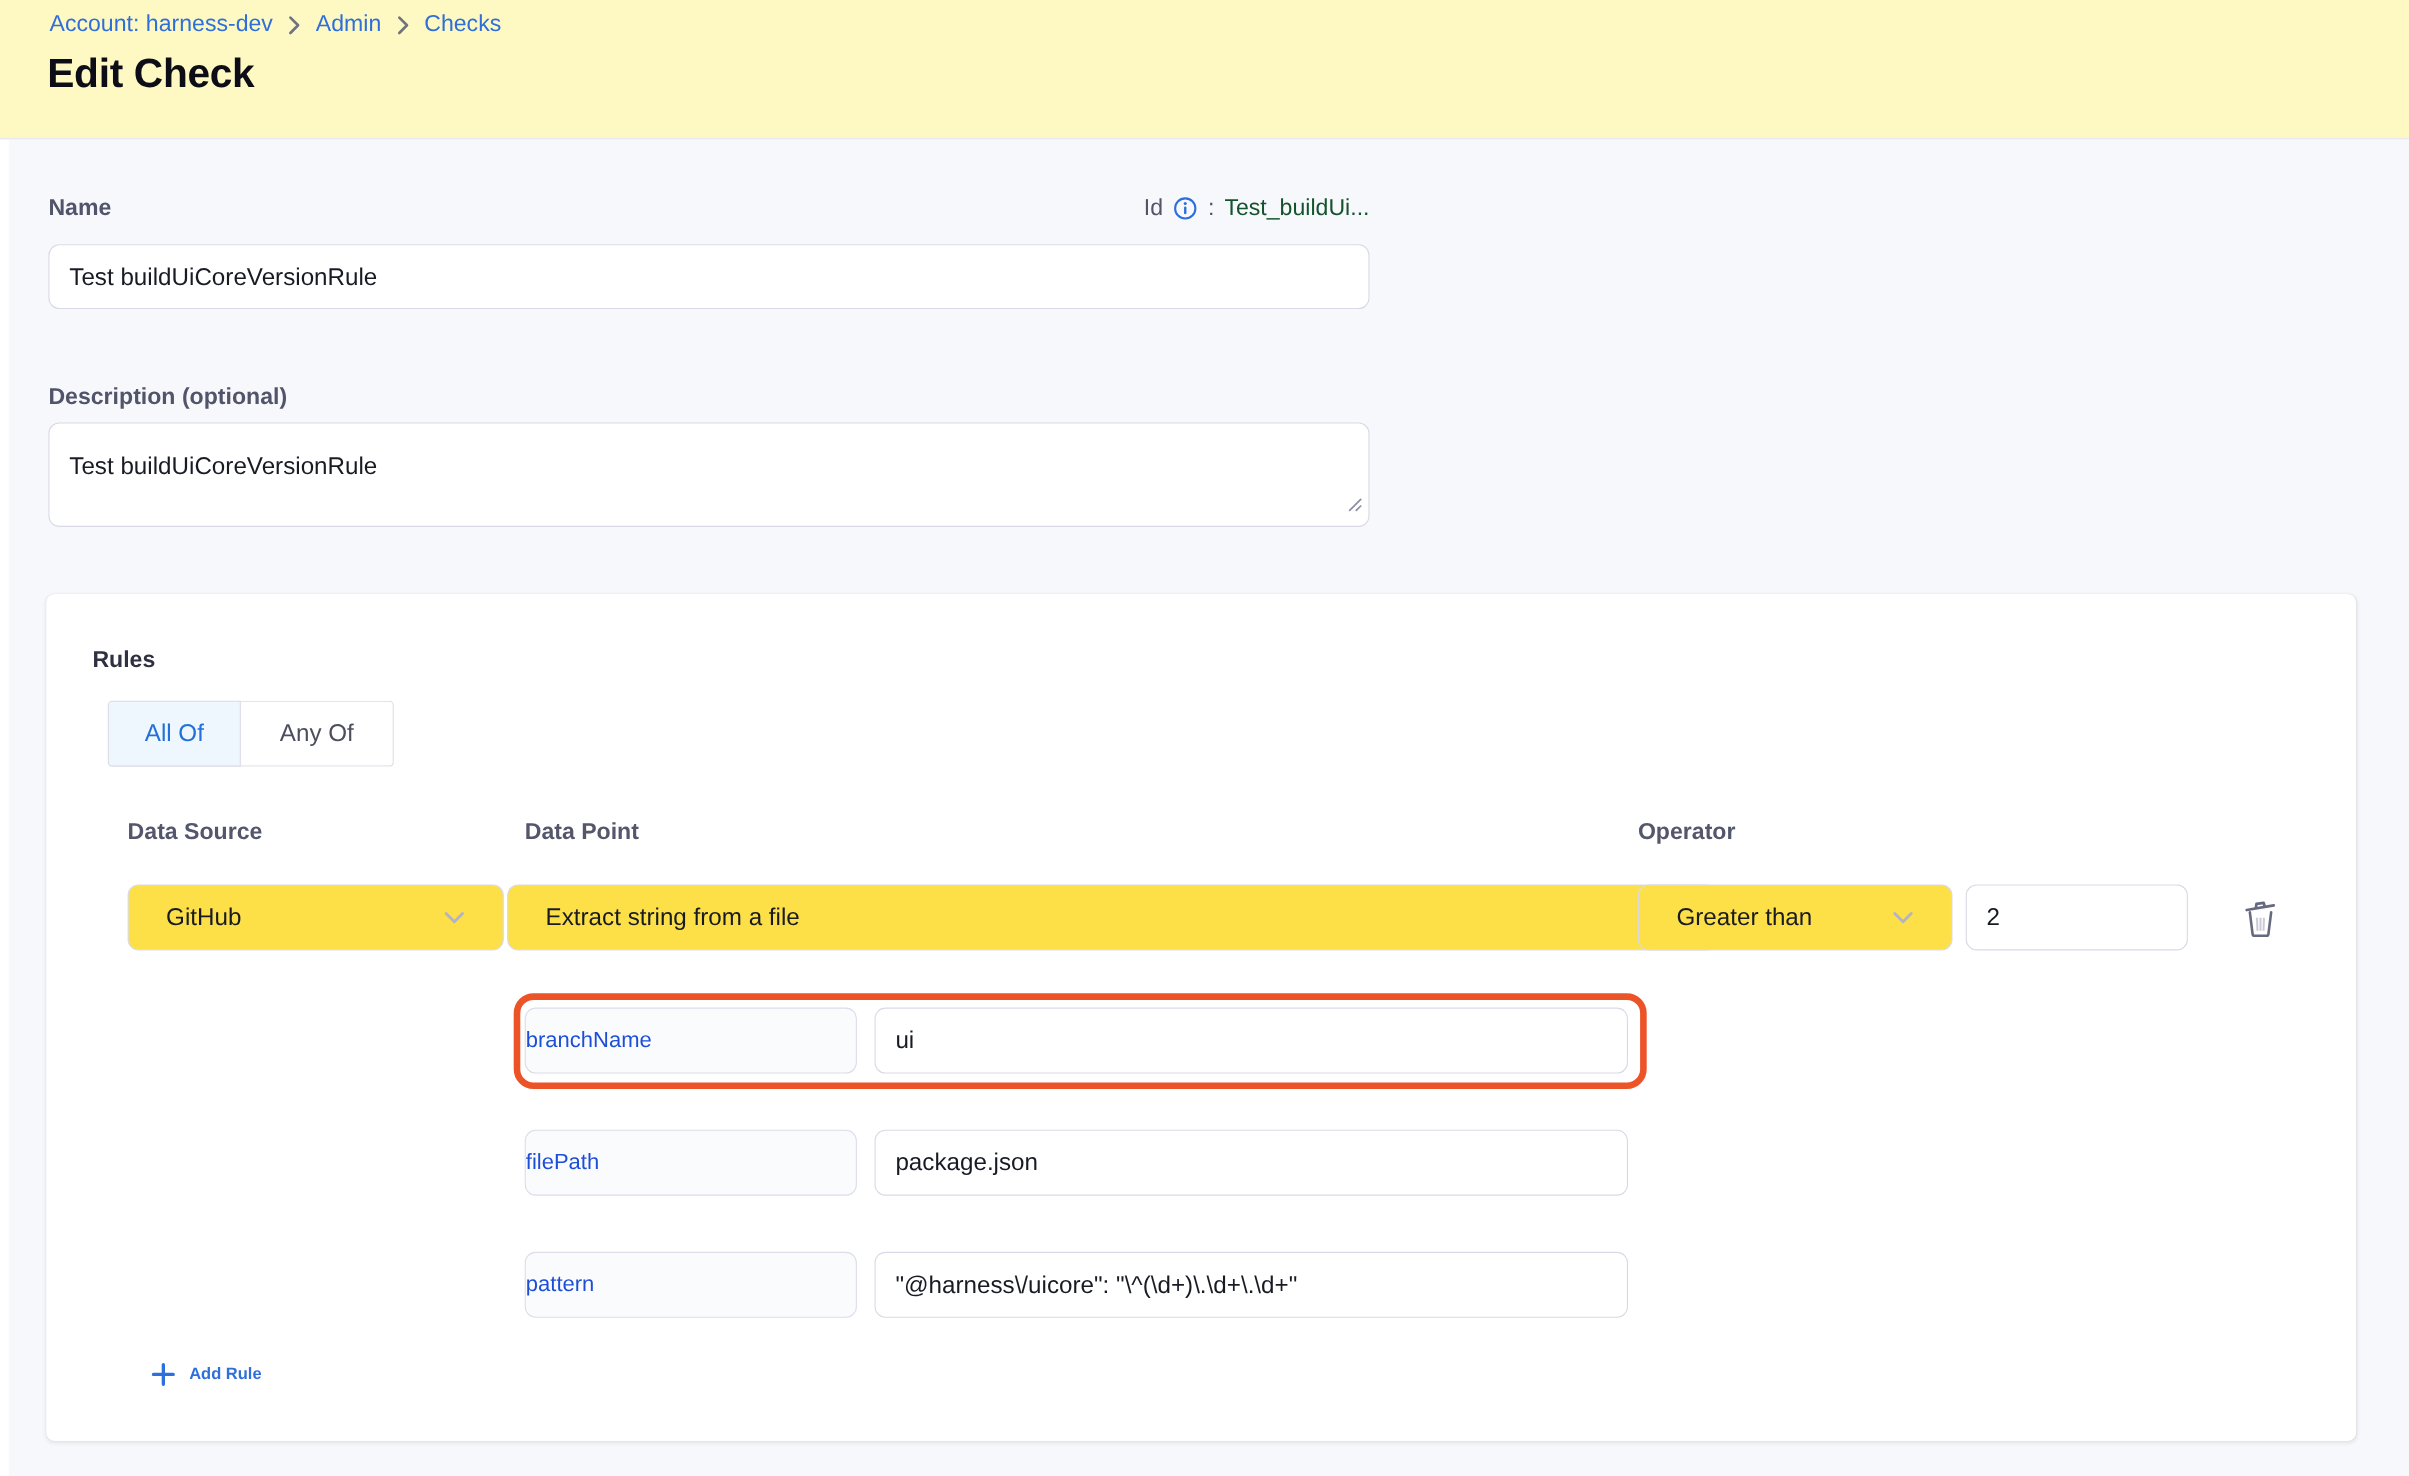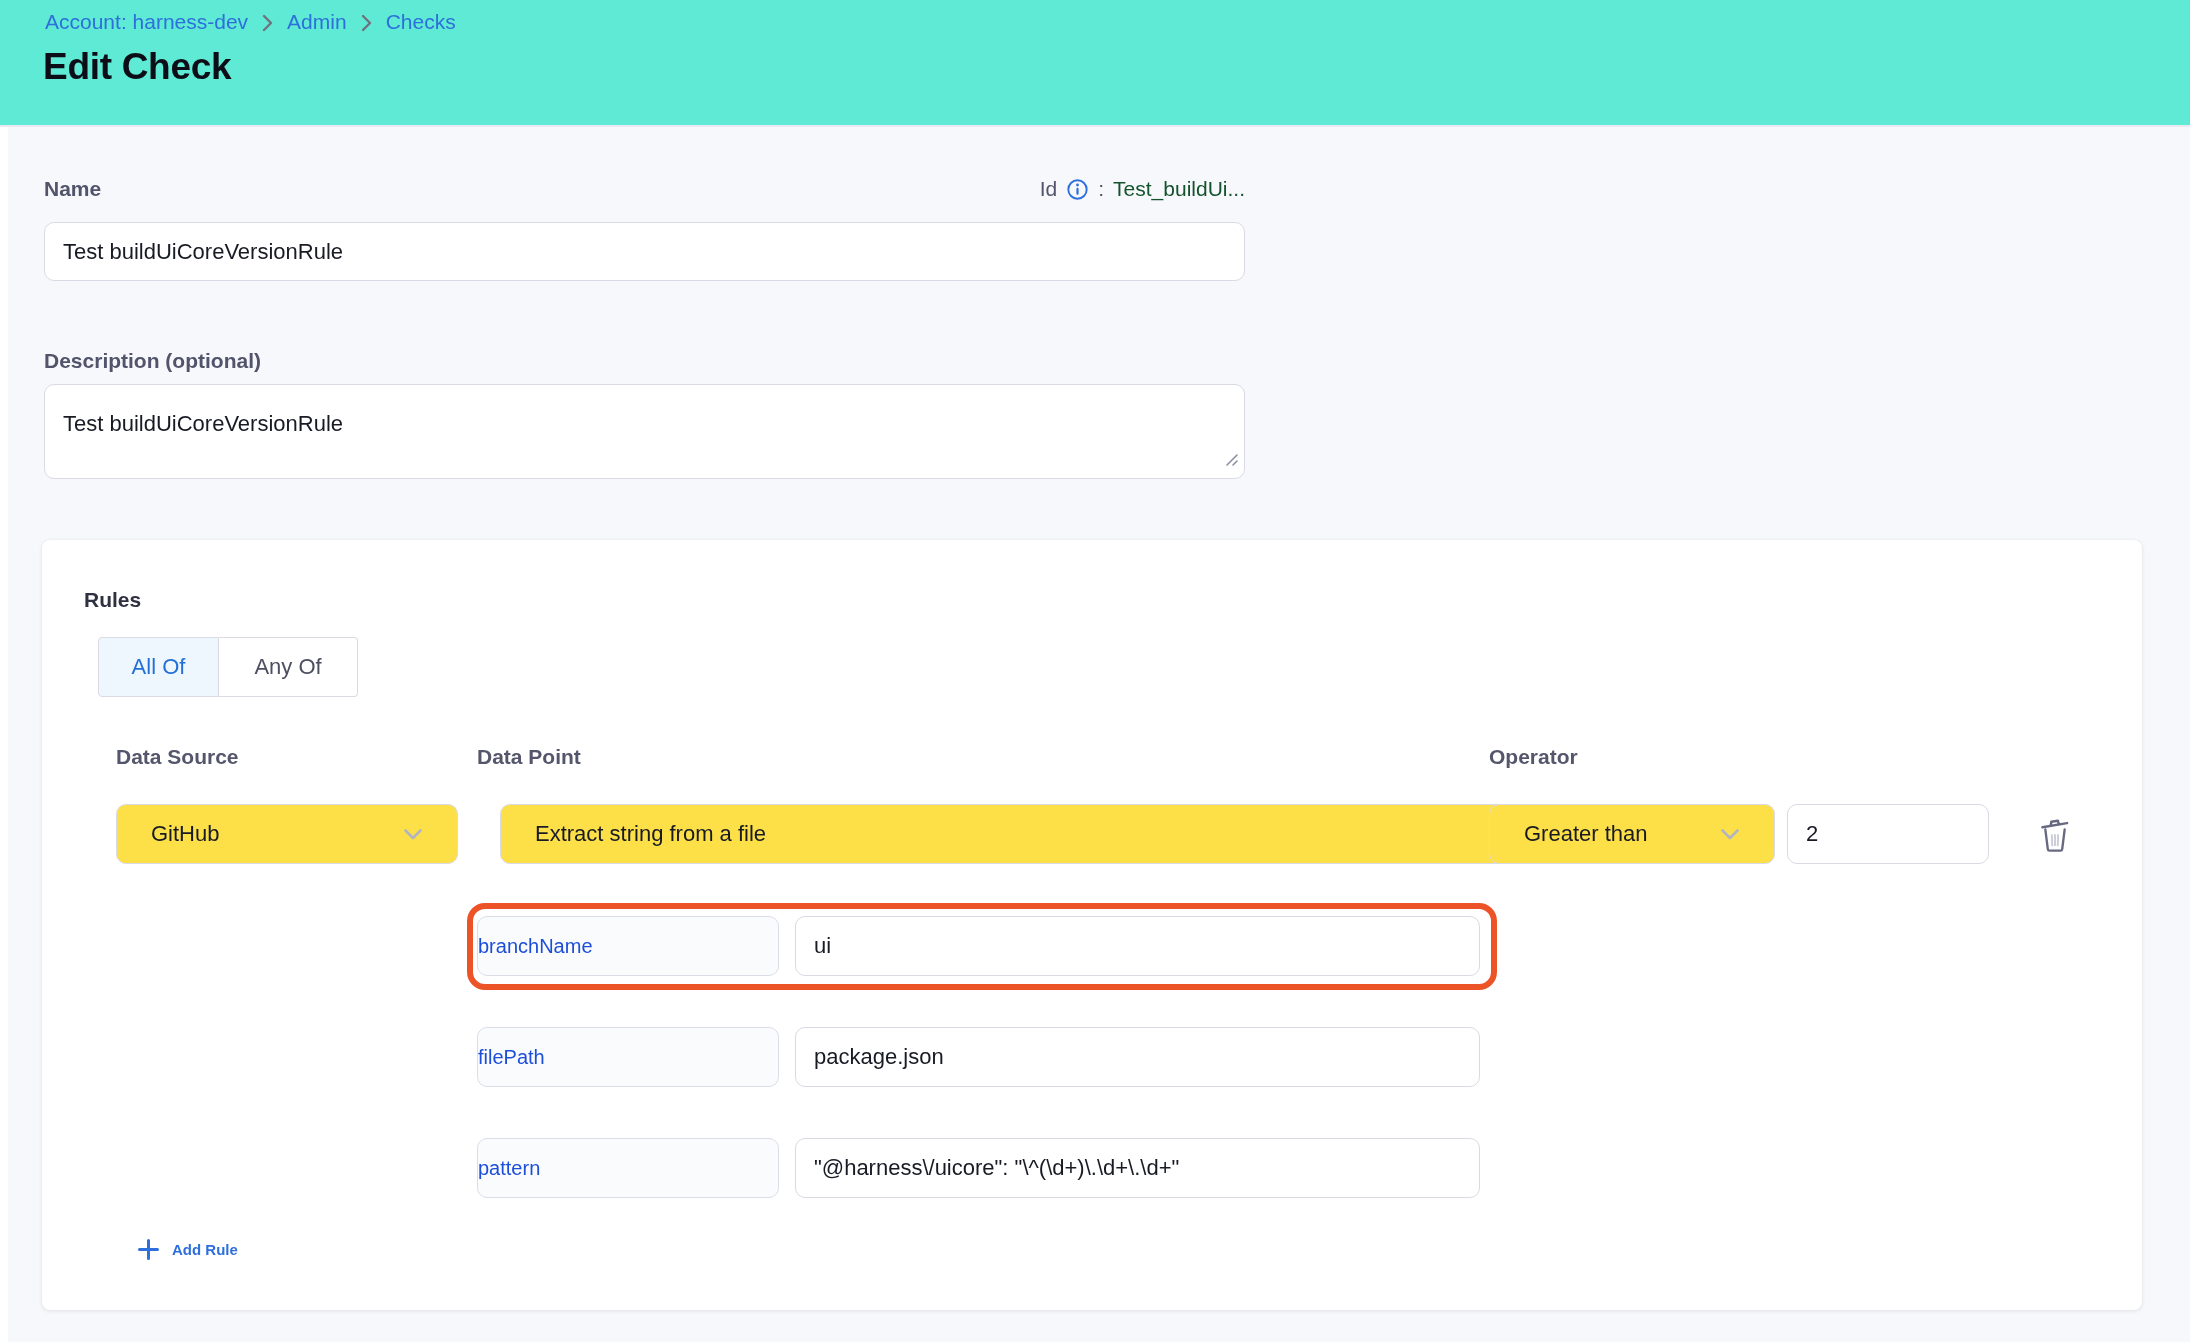--- a/index.html
+++ b/index.html
@@ -5,21 +5,21 @@
   * { margin:0; padding:0; box-sizing:border-box; }
   html,body { width:2190px; height:1342px; }
   body {
     font-family:"Liberation Sans", sans-serif;
     background:#ffffff;
     position:relative;
     overflow:hidden;
     color:#181a24;
   }
   
-  .header { position:absolute; top:0; left:0; width:2190px; height:125px; background:#5eead4; }
+  .header { position:absolute; top:0; left:0; width:2190px; height:125px; background:#fef9c3; }
   .breadcrumb { position:absolute; top:10px; left:45px; display:flex; align-items:center; gap:13px; font-size:21px; }
   .crumb { color:#2e6fdb; text-decoration:none; cursor:pointer; }
   .crumb-sep { display:flex; align-items:center; margin-top:2px; }
   .page-title { position:absolute; top:46px; left:43px; font-size:37px; font-weight:700; color:#0c0d16; letter-spacing:-0.3px; }
   .divider { position:absolute; top:125px; left:0; width:2190px; height:2px; background:#e8e9f1; }
 
   
   .body-area { position:absolute; top:127px; left:0; width:2190px; height:1215px; background:#f7f8fb; }
   .left-strip { position:absolute; top:0; left:0; width:8px; height:100%; background:#ffffff; }
 
@@ -65,21 +65,21 @@
   .lbl-source { left:74px; }
   .lbl-point { left:435px; }
   .lbl-operator { left:1447px; }
 
   .select {
     position:absolute; top:264px; height:60px; border:1.5px solid #d9dae5; border-radius:10px;
     background:#fde047; display:flex; align-items:center; justify-content:space-between;
     padding:0 34px; cursor:pointer;
   }
   .sel-source { left:74px; width:342px; }
-  .sel-point { left:458px; width:1100px; }
+  .sel-point { left:419px; width:1100px; }
   .sel-operator { left:1447px; width:286px; }
   .select-value { font-size:22px; color:#181a24; }
   .chev { display:flex; align-items:center; }
 
   .threshold-input { top:264px; left:1745px; width:202px; height:60px; }
 
   .trash-btn { position:absolute; top:270px; left:1988px; width:50px; height:50px; background:none; border:none; cursor:pointer; display:flex; align-items:center; justify-content:center; }
 
   .arg-row { position:absolute; left:0; width:2100px; height:60px; }
   .row-0 { top:376px; } .row-1 { top:487px;text-decoration:underline; } .row-2 { top:598px; }

